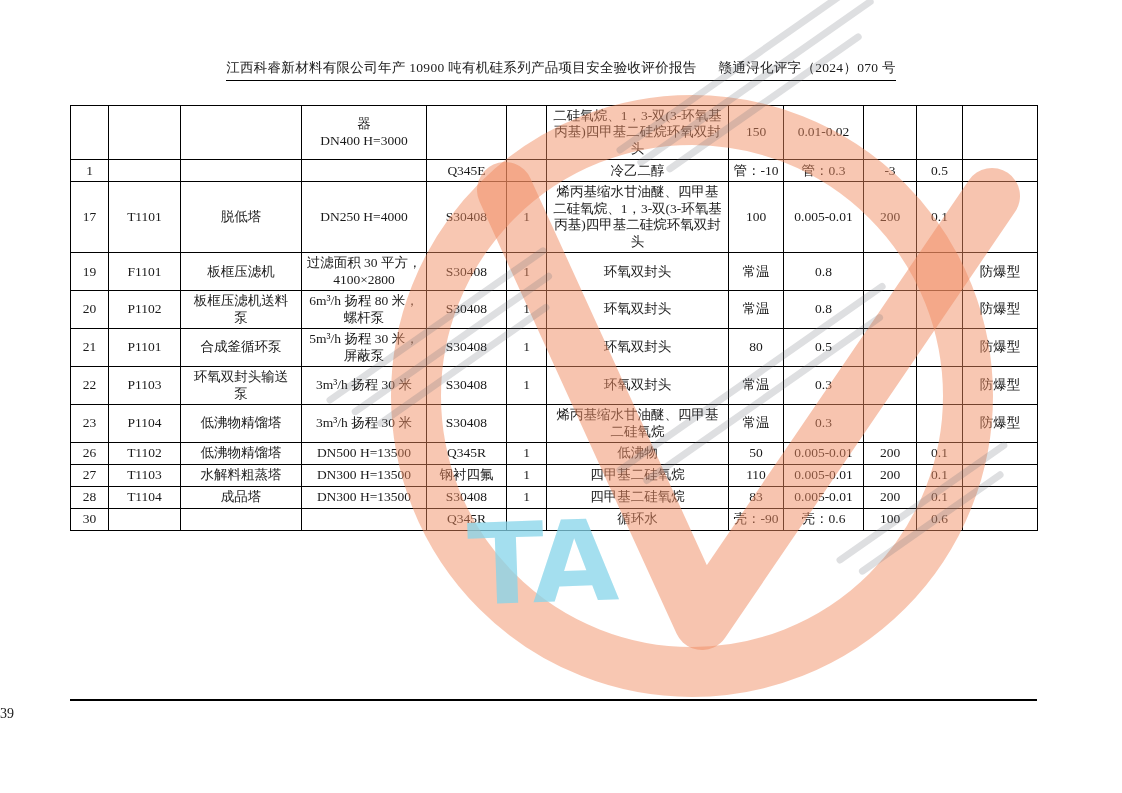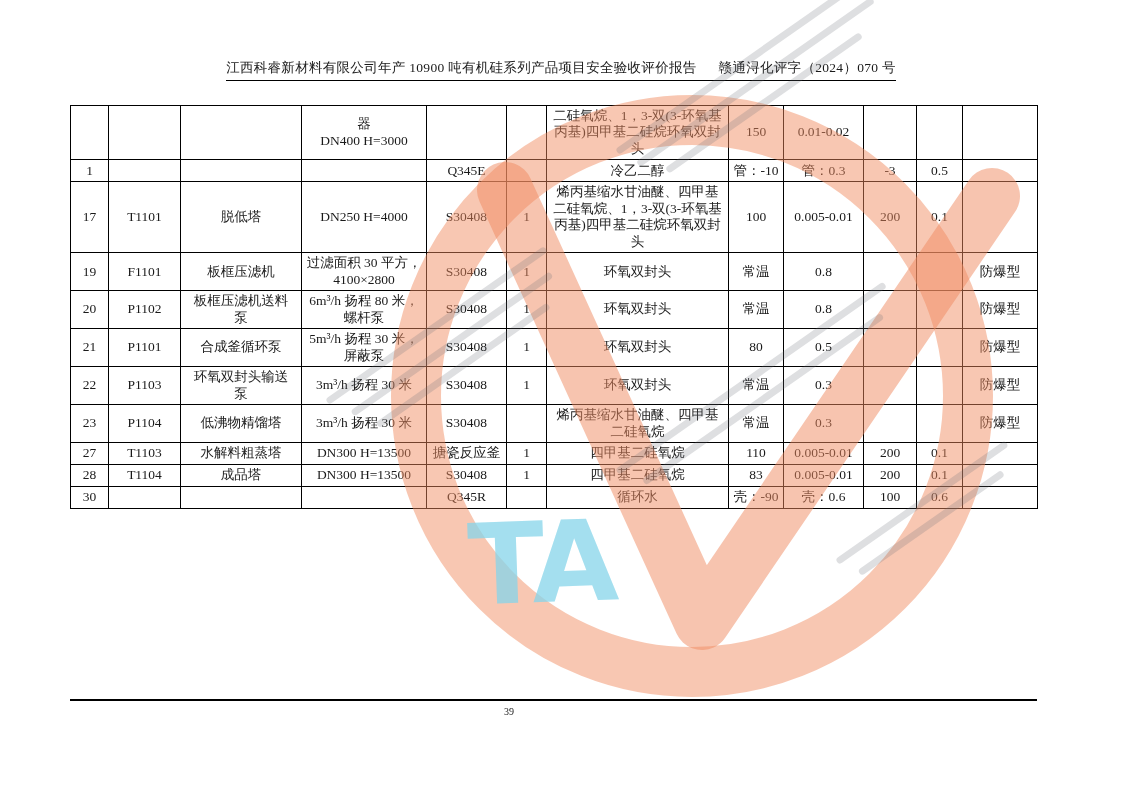--- a/index.html
+++ b/index.html
@@ -43,21 +43,21 @@
     overflow:hidden;
   }
   #equip-table tr{height:22px;}
   
   #footer-rule{
     position:absolute;left:70px;top:699px;width:967px;height:2px;
     border-top:2.5px solid #000;
   }
   #page-number{
     position:absolute;left:0;top:706px;width:1018px;
-    text-align:center;font-size:10px;
+    font-size:14px;
   }
   
   #watermark{
     position:absolute;inset:0;
     pointer-events:none;
     z-index:5;
   }
   #wm-letters{
     position:absolute;left:468px;top:498px;
     font-family:"DejaVu Sans",sans-serif;
@@ -205,25 +205,39 @@
           <td>S30408</td>
           <td></td>
           <td>烯丙基缩水甘油醚、四甲基二硅氧烷</td>
           <td>常温</td>
           <td>0.3</td>
           <td></td>
           <td></td>
           <td>防爆型</td>
         </tr>
         <tr>
+          <td>26</td>
+          <td>T1102</td>
+          <td>低沸物精馏塔</td>
+          <td>DN500 H=13500</td>
+          <td>Q345R</td>
+          <td>1</td>
+          <td>低沸物</td>
+          <td>50</td>
+          <td>0.005-0.01</td>
+          <td>200</td>
+          <td>0.1</td>
+          <td></td>
+        </tr>
+        <tr>
           <td>27</td>
           <td>T1103</td>
           <td>水解料粗蒸塔</td>
           <td>DN300 H=13500</td>
-          <td>搪瓷反应釜</td>
+          <td>钢衬四氟</td>
           <td>1</td>
           <td>四甲基二硅氧烷</td>
           <td>110</td>
           <td>0.005-0.01</td>
           <td>200</td>
           <td>0.1</td>
           <td></td>
         </tr>
         <tr>
           <td>28</td>

